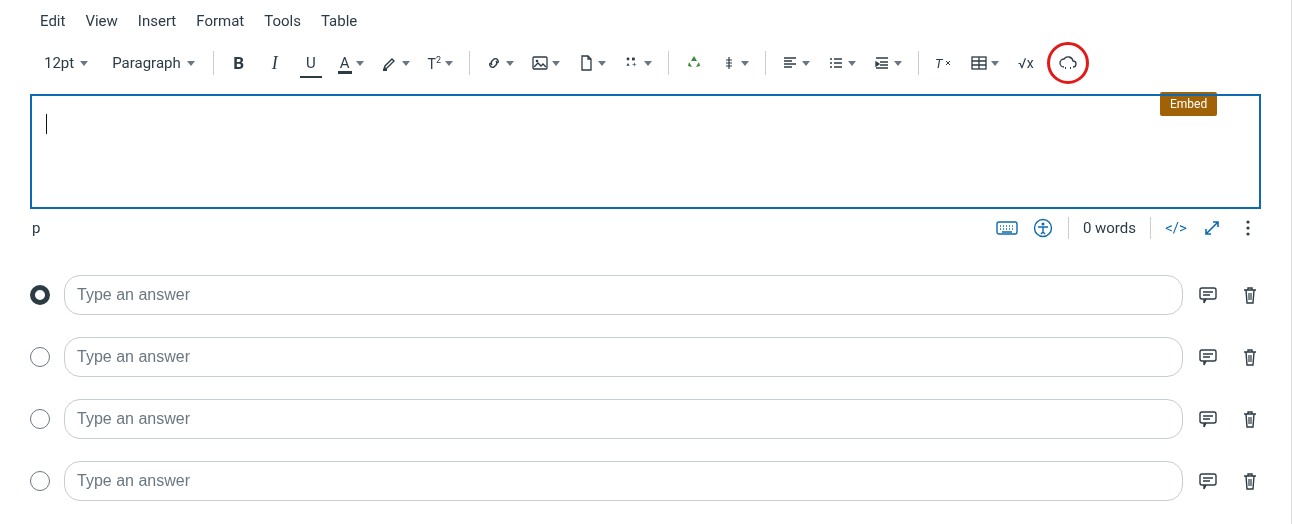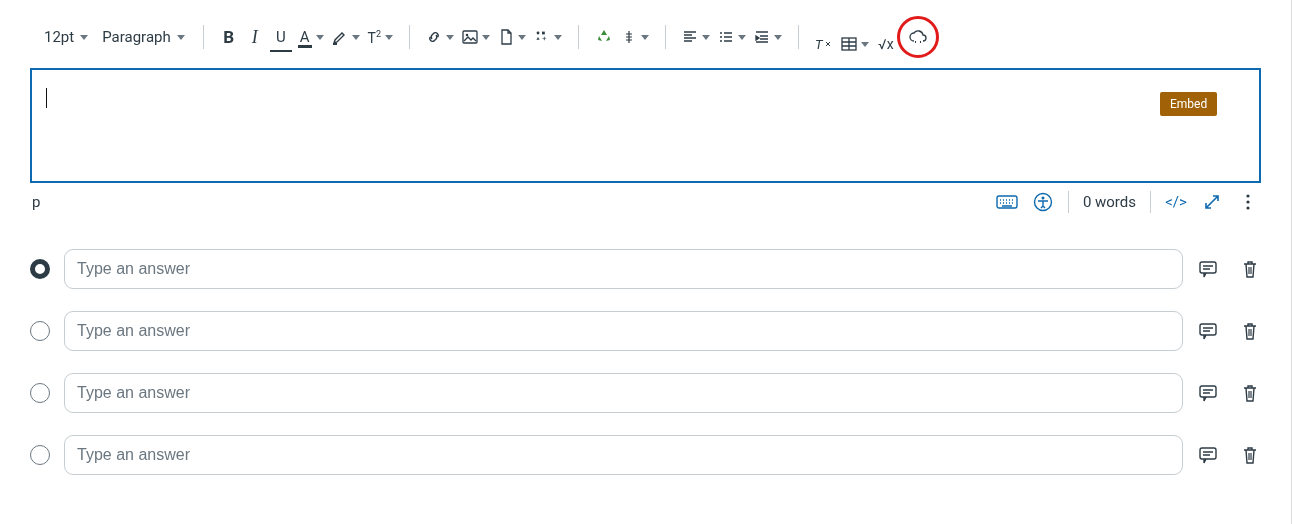--- a/index.html
+++ b/index.html
@@ -25,22 +25,22 @@
   .menubar span { cursor: pointer; }
   .toolbar {
     display: flex;
     align-items: center;
     gap: 6px;
     padding: 4px 6px;
     border-bottom: 0;
   }
   .group {
     display: flex;
-    align-items: flex-end;
-    gap: 0;
+    align-items: center;
+    gap: 10px;
   }
   .sep {
     width: 1px;
     height: 24px;
     background: #c7cdd1;
     margin: 0 6px;
   }
   .tb-btn {
     display: inline-flex;
     align-items: center;
@@ -145,21 +145,21 @@
   }
   .radio.selected {
     border: 5px solid #2d3b45;
     width: 20px;
     height: 20px;
   }
   .answer-input {
     flex: 1;
     height: 40px;
     border: 1px solid #c7cdd1;
-    border-radius: 9px;
+    border-radius: 16px;
     padding: 0 12px;
     font-size: 16px;
     color: #6b7780;
   }
   .answer-input::placeholder { color: #6b7780; }
   .row-icon {
     width: 22px;
     height: 22px;
     color: #2d3b45;
     display:inline-flex; align-items:center; justify-content:center;
@@ -170,20 +170,28 @@
   .icon-underline { position:relative; }
   .icon-underline::after { content:""; position:absolute; left:2px; right:2px; bottom:-1px; height:2px; background:#2d3b45;}
   .color-underline { position:relative; }
   .color-underline::after { content:""; position:absolute; left:0; right:0; bottom:-2px; height:3px; background:#2d3b45;}
 </style>
 </head>
 <body>
 
 <div class="wrapper">
 
+  <div class="menubar">
+    <span>Edit</span>
+    <span>View</span>
+    <span>Insert</span>
+    <span>Format</span>
+    <span>Tools</span>
+    <span>Table</span>
+  </div>
 
   <div class="toolbar">
     <div class="group">
       <div class="tb-btn fsz">
         <span>12pt</span>
         <span class="caret"></span>
       </div>
       <div class="tb-btn fsz">
         <span>Paragraph</span>
         <span class="caret"></span>

